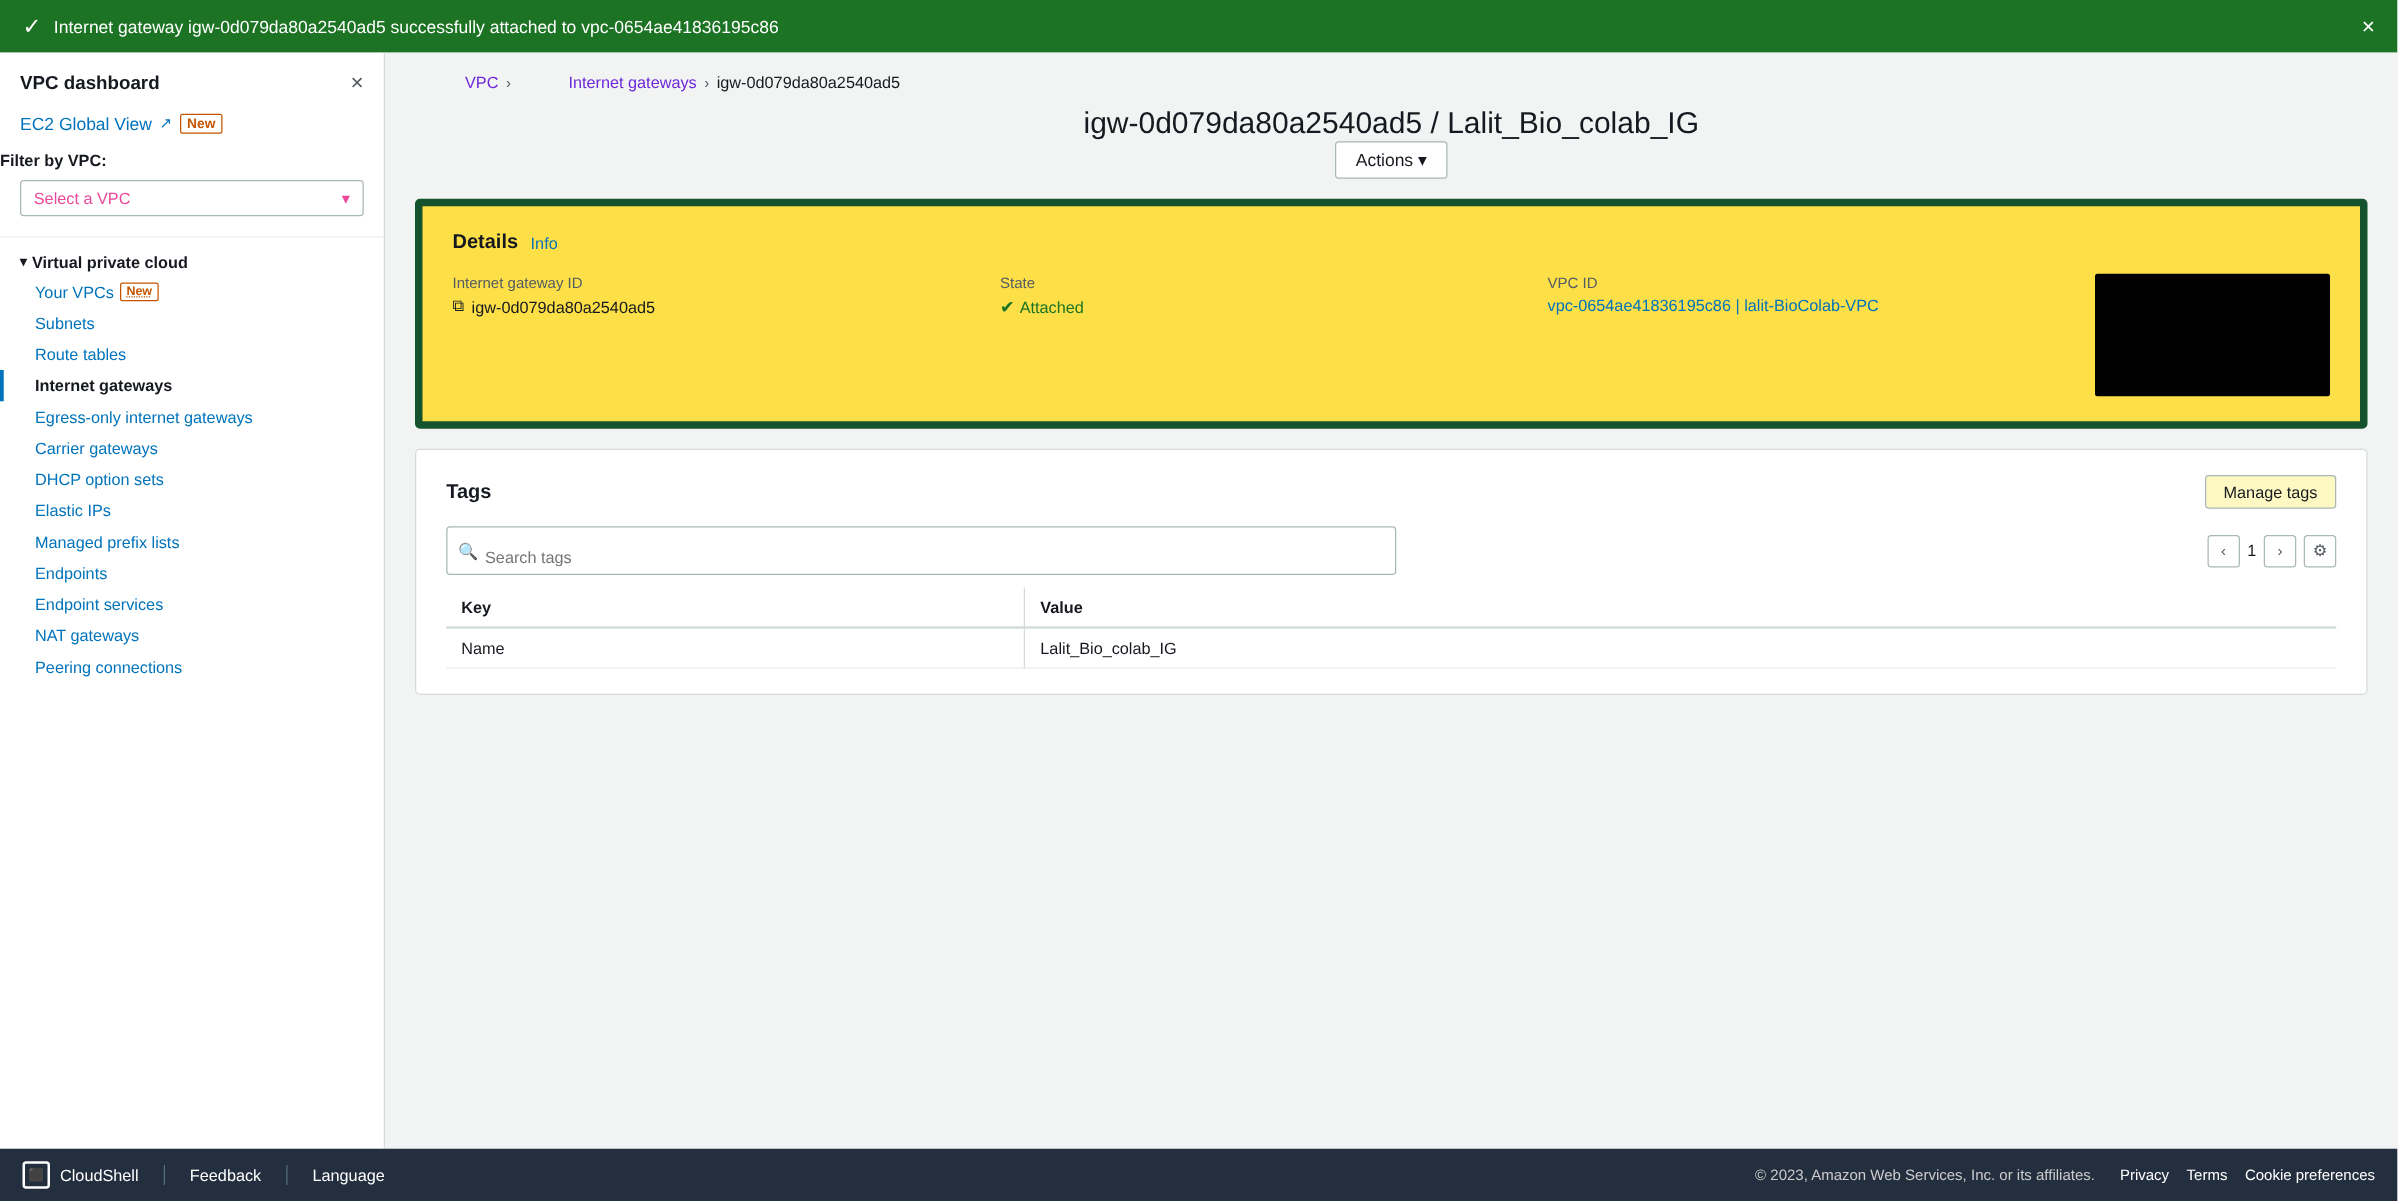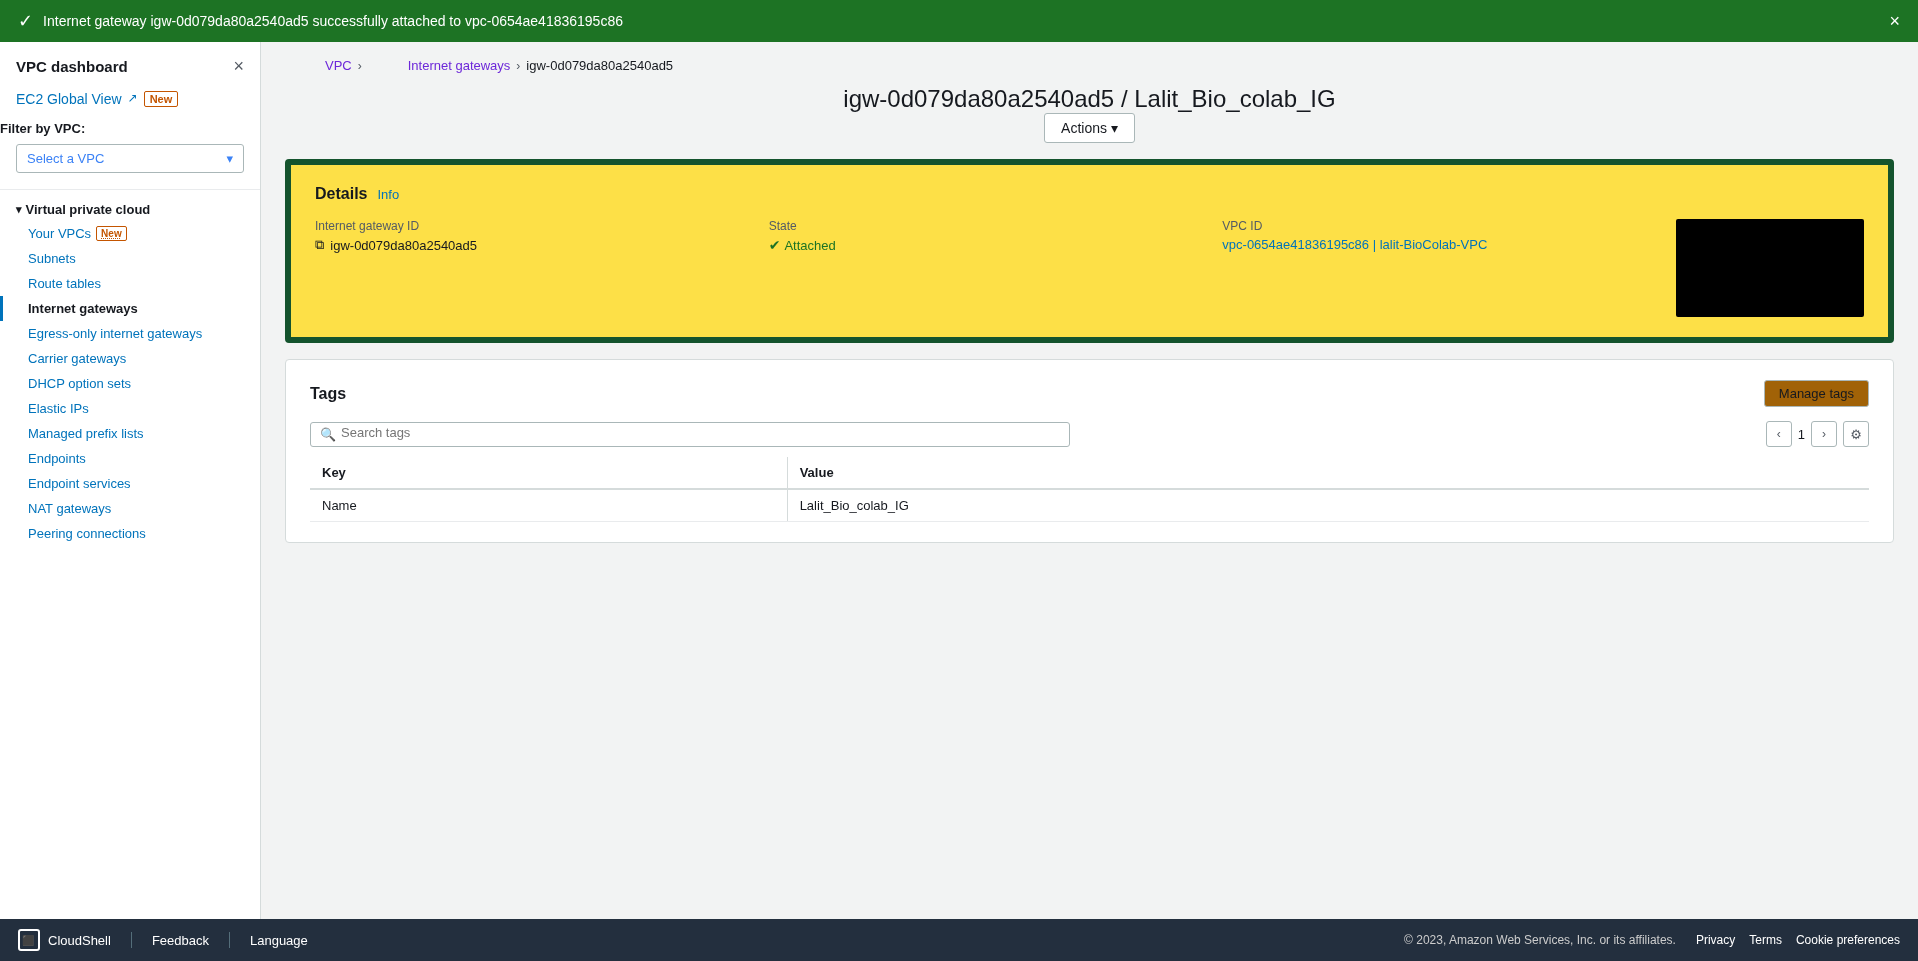--- a/index.html
+++ b/index.html
@@ -21,21 +21,21 @@
 
     
     .main-layout {
       display: flex;
       flex: 1;
       overflow: hidden;
     }
 
     
     .sidebar {
-      width: 261px;
+      width: 308px;
       background: #fff;
       border-right: 1px solid #d5dbdb;
       display: flex;
       flex-direction: column;
       overflow-y: auto;
       flex-shrink: 0;
     }
     .sidebar-header {
       display: flex;
       align-items: center;
@@ -71,21 +71,21 @@
     .vpc-select-wrapper {
       padding: 4px 16px 12px 16px;
     }
     .vpc-select-btn {
       width: 100%;
       padding: 6px 10px;
       border: 1px solid #aab7b8;
       border-radius: 3px;
       background: #fff;
       font-size: 13px;
-      color: #3b82f6;
+      color: #ec4899;
       cursor: pointer;
       display: flex;
       align-items: center;
       justify-content: space-between;
       text-align: left;
     }
 
     .sidebar-section-header {
       padding: 8px 16px 4px 16px;
       font-weight: 700;
@@ -238,21 +238,21 @@
       display: flex;
       align-items: center;
       justify-content: space-between;
       margin-bottom: 14px;
     }
     .tags-card-title { font-size: 16px; font-weight: 700; }
     .manage-tags-btn {
       padding: 5px 14px;
       border: 1px solid #aab7b8;
       border-radius: 3px;
-      background: #a16207;
+      background: #fef9c3;
       font-size: 13px;
       cursor: pointer;
       color: #16191f;
     }
     .tags-search-row {
       display: flex;
       align-items: center;
       justify-content: space-between;
       margin-bottom: 10px;
     }
@@ -264,21 +264,21 @@
     .tags-search-icon {
       position: absolute;
       left: 10px;
       top: 50%;
       transform: translateY(-50%);
       color: #545b64;
       font-size: 13px;
     }
     .tags-search-input {
       width: 100%;
-      padding: 2px 10px 6px 30px;
+      padding: 16px 10px 6px 30px;
       border: 1px solid #aab7b8;
       border-radius: 3px;
       font-size: 13px;
       color: #545b64;
     }
     .tags-pagination {
       display: flex;
       align-items: center;
       gap: 6px;
       margin-left: 12px;

